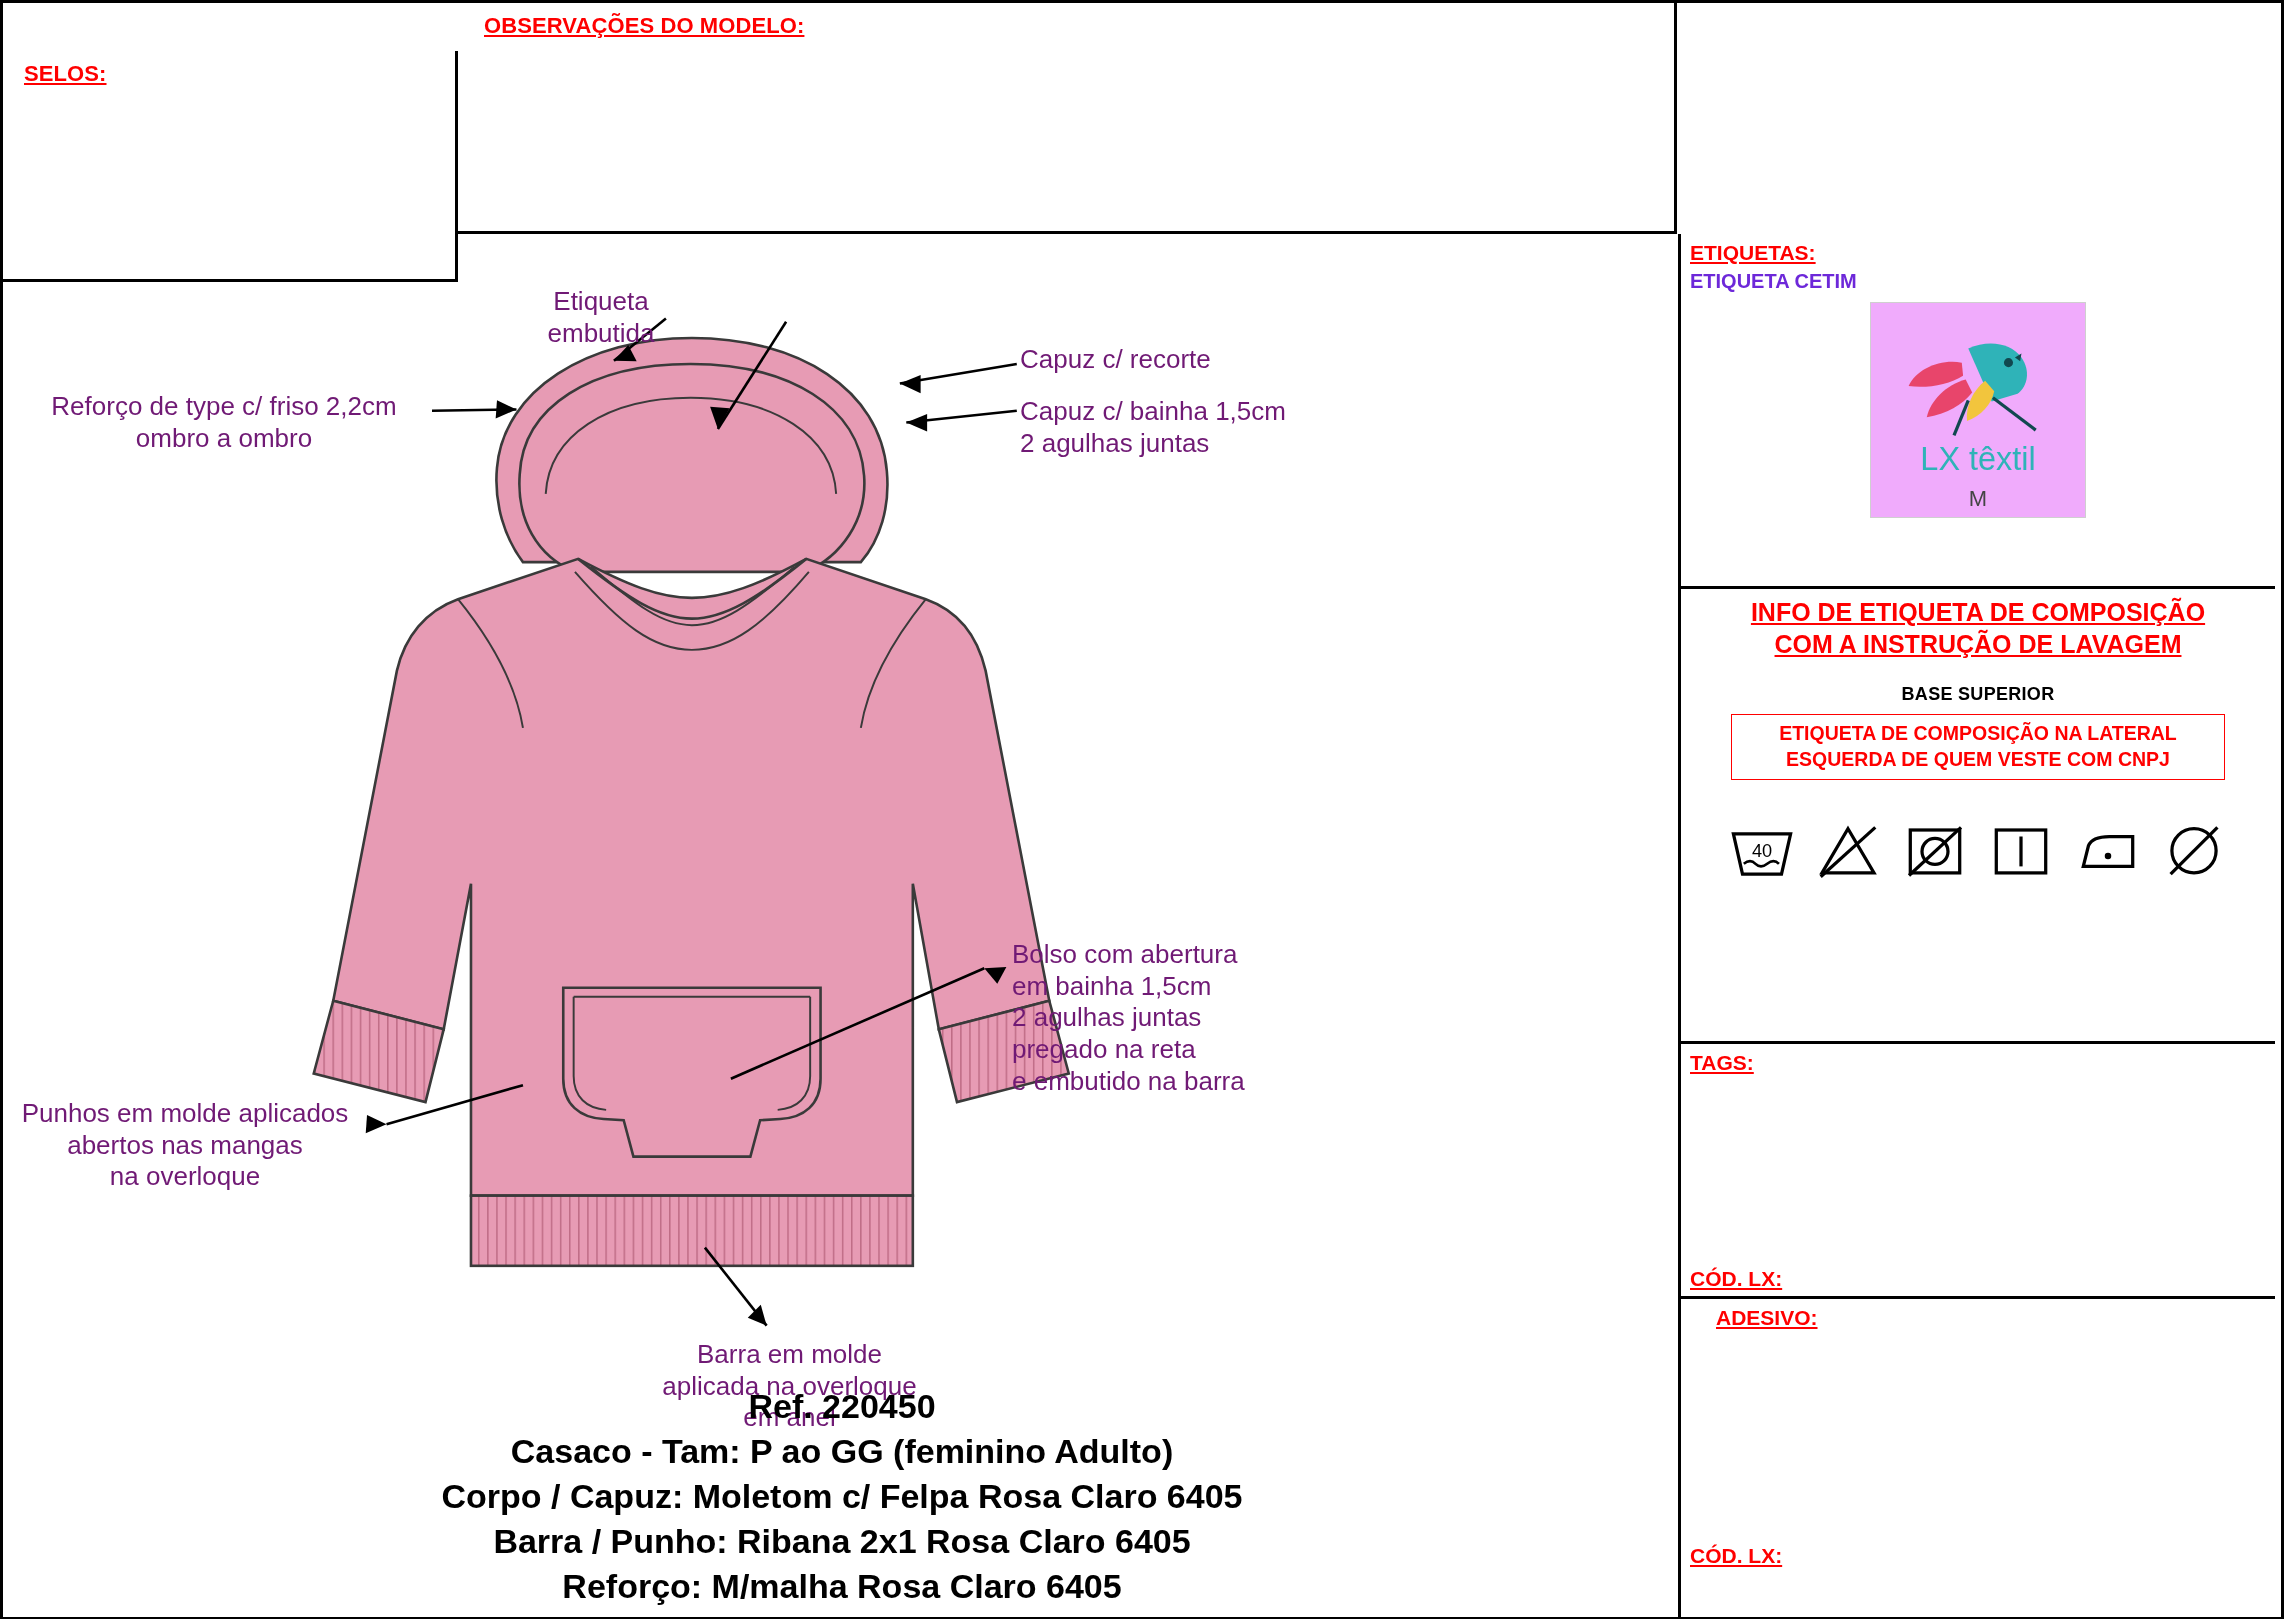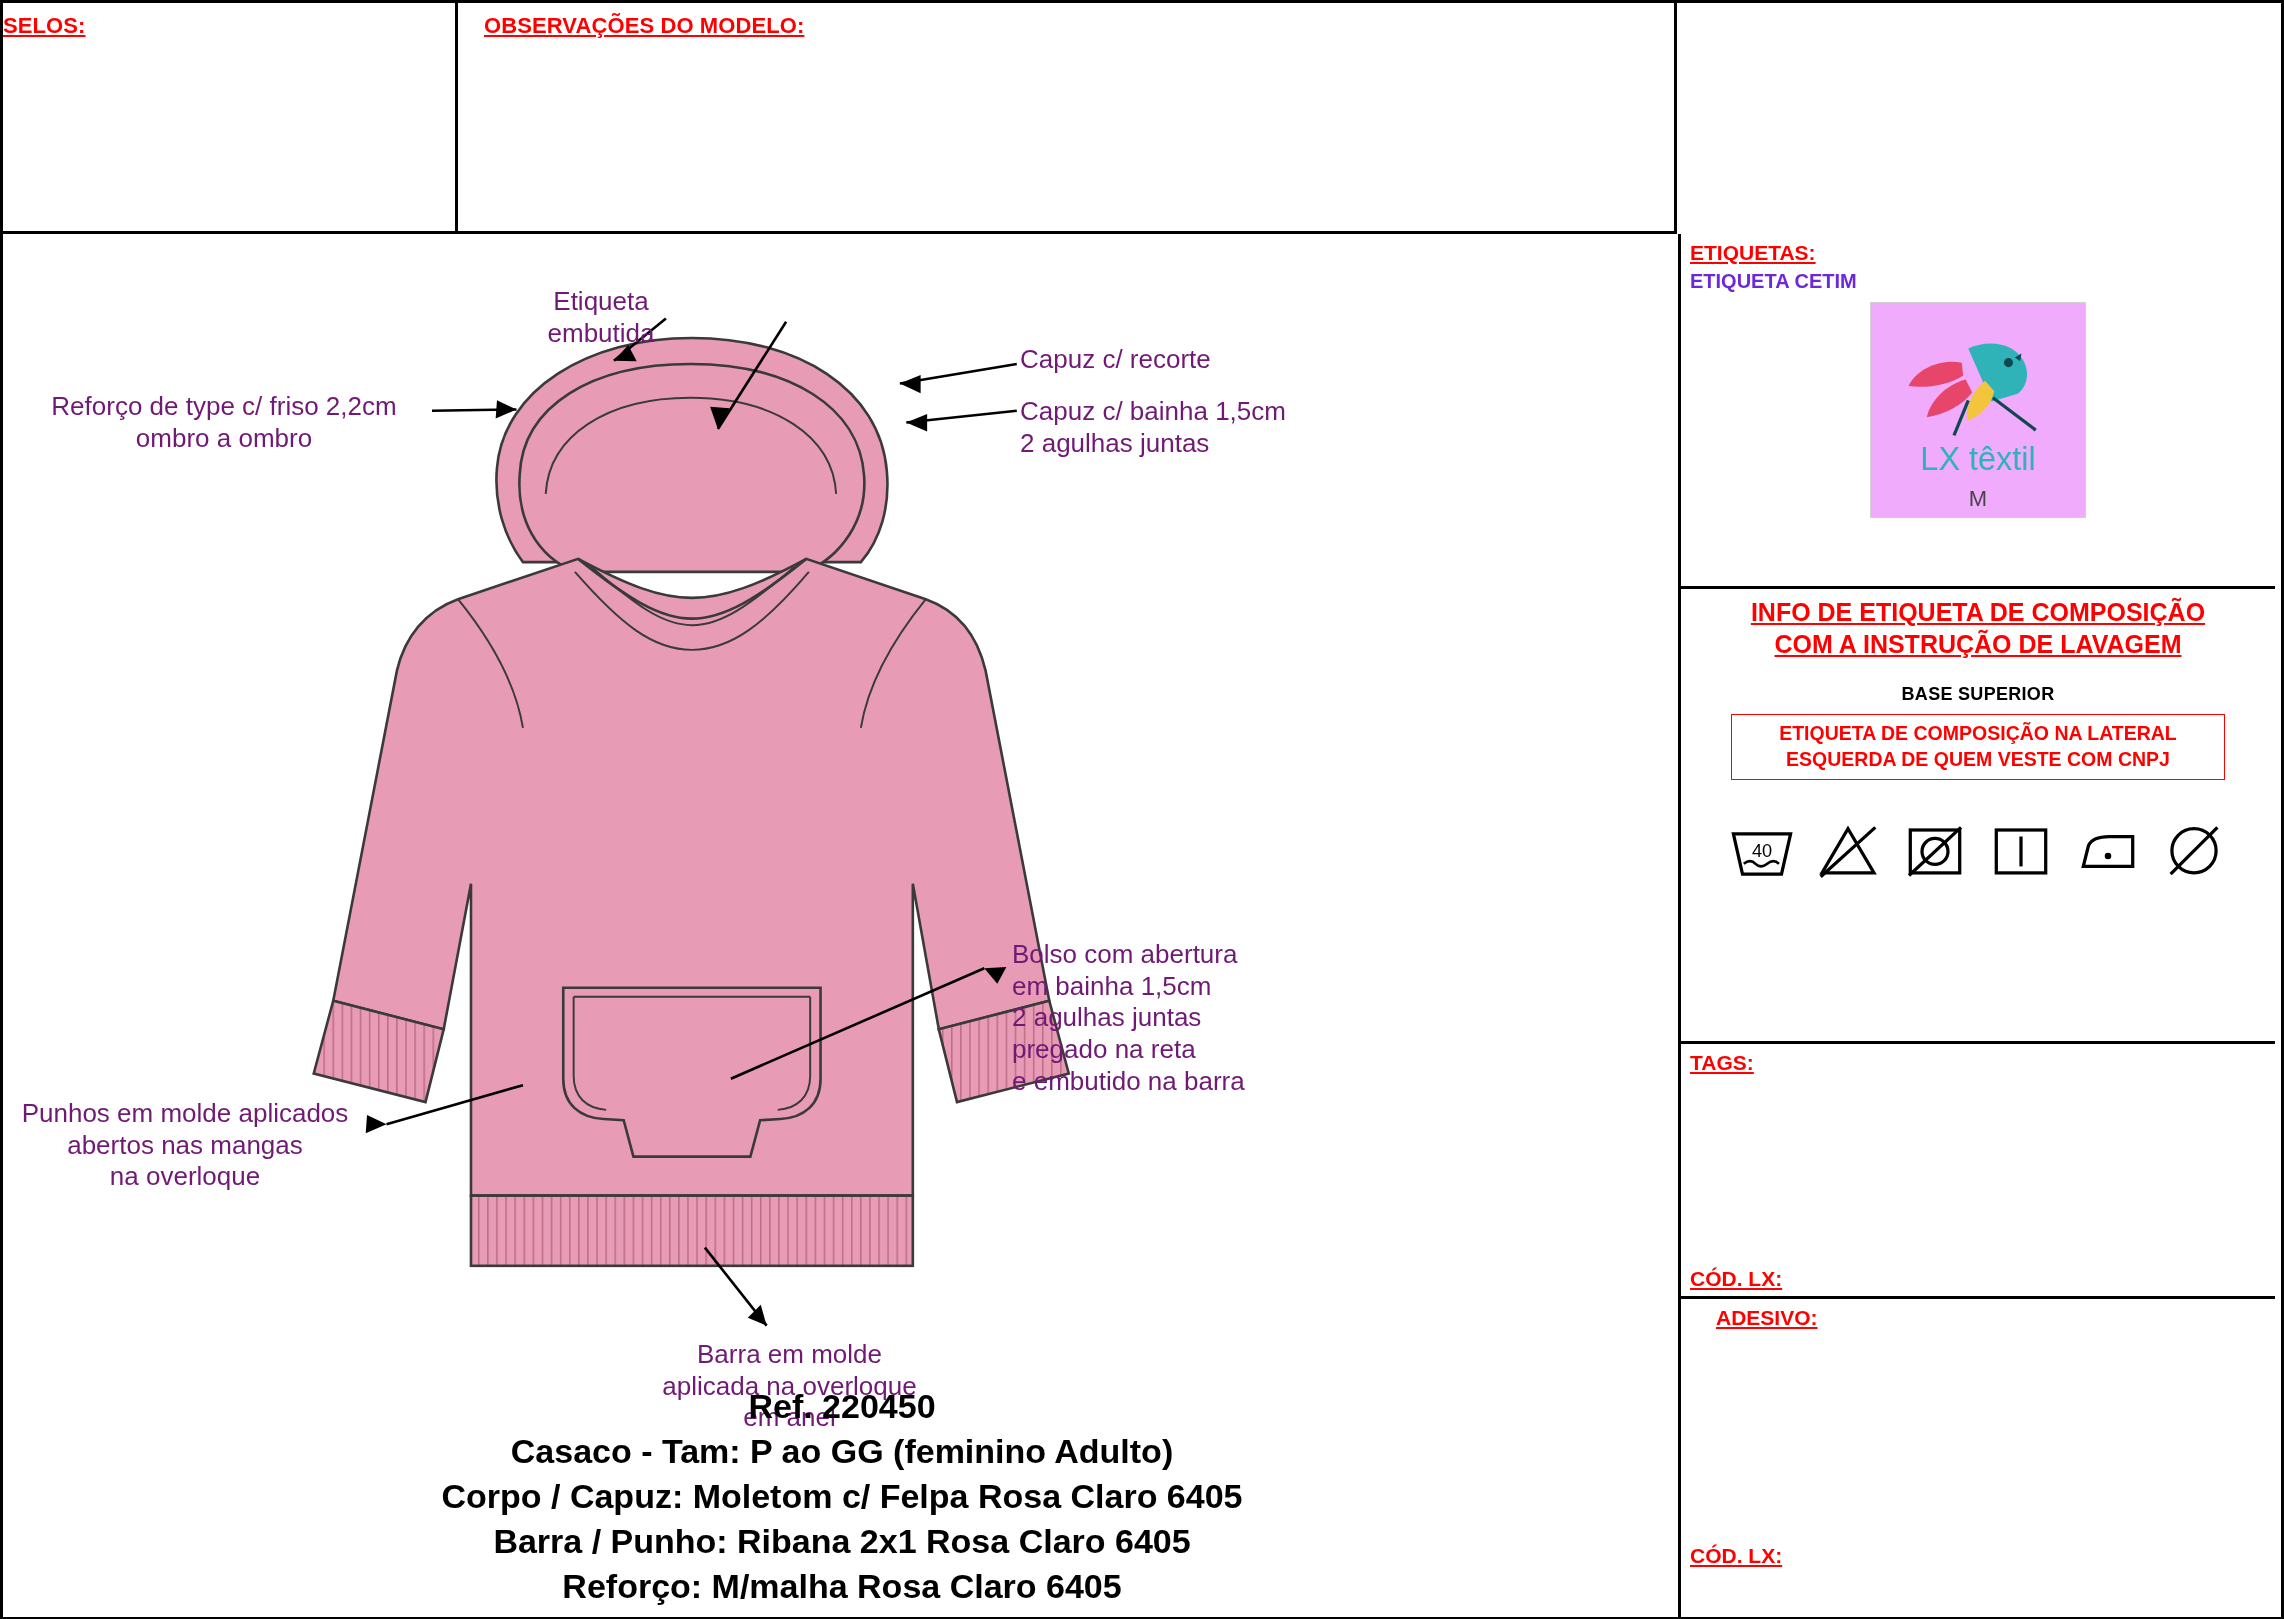--- a/index.html
+++ b/index.html
@@ -31,21 +31,22 @@
   }
   .cell {
     box-sizing: border-box;
     position: relative;
   }
   .cell-selos {
     width: 455px;
     height: 231px;
     border-right: 3.9px solid #000;
     border-bottom: 3.9px solid #000;
-    padding: 9px 0;
+    padding: 9px 21px;
+    margin-top: 48px;
   }
   .cell-obs {
     width: 1219px;
     height: 231px;
     border-right: 3.9px solid #000;
     border-bottom: 3.9px solid #000;
     padding: 9px 26px;
   }
   .cell-base {
     width: 598px;

